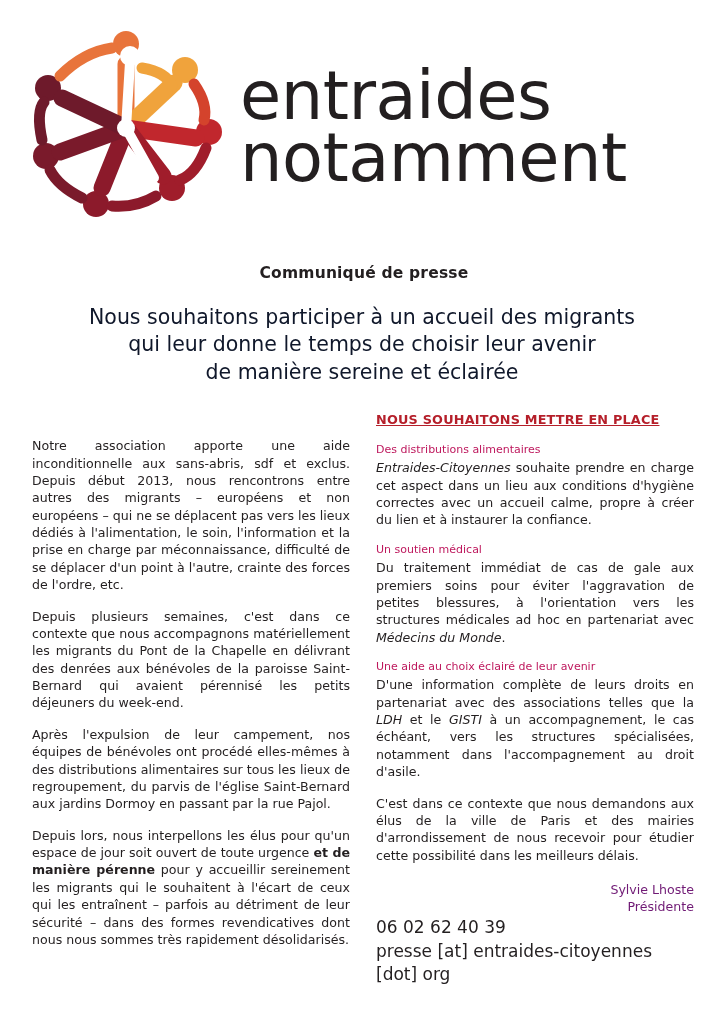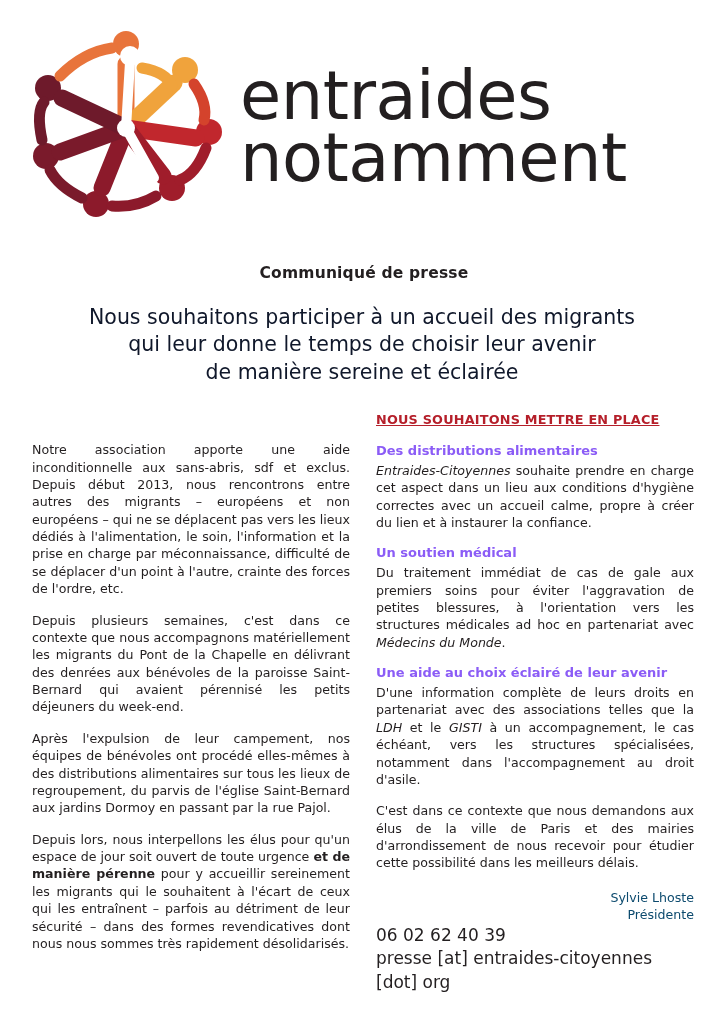--- a/index.html
+++ b/index.html
@@ -82,34 +82,34 @@
   .red-head {
     color: #b51f2a;
     font-weight: bold;
     font-size: 12.8px;
     margin: 0 0 4px 0;
     line-height: 1.3;
     text-decoration: underline;
   }
   .red-head.caps { letter-spacing: 0.2px; }
   .red-sub {
-    color: #8b5cf6;
-    font-weight: bold;
-    font-size: 13px;
+    color: #be185d;
+    font-weight: normal;
+    font-size: 11px;
     margin: 14px 0 2px 0;
     line-height: 1.3;
   }
   .bold { font-weight: bold; }
   .bolditalic { font-weight: normal; font-style: italic; }
 
   .signature {
     text-align: right;
     font-size: 12.6px;
     line-height: 1.34;
-    color: #0c4a6e;
+    color: #701a75;
     margin: 18px 0 0 0;
   }
   .contact {
     font-size: 17px;
     line-height: 1.4;
     color: #231f20;
     margin: 0 0 0 0;
     text-align: left;
   }
 </style>

